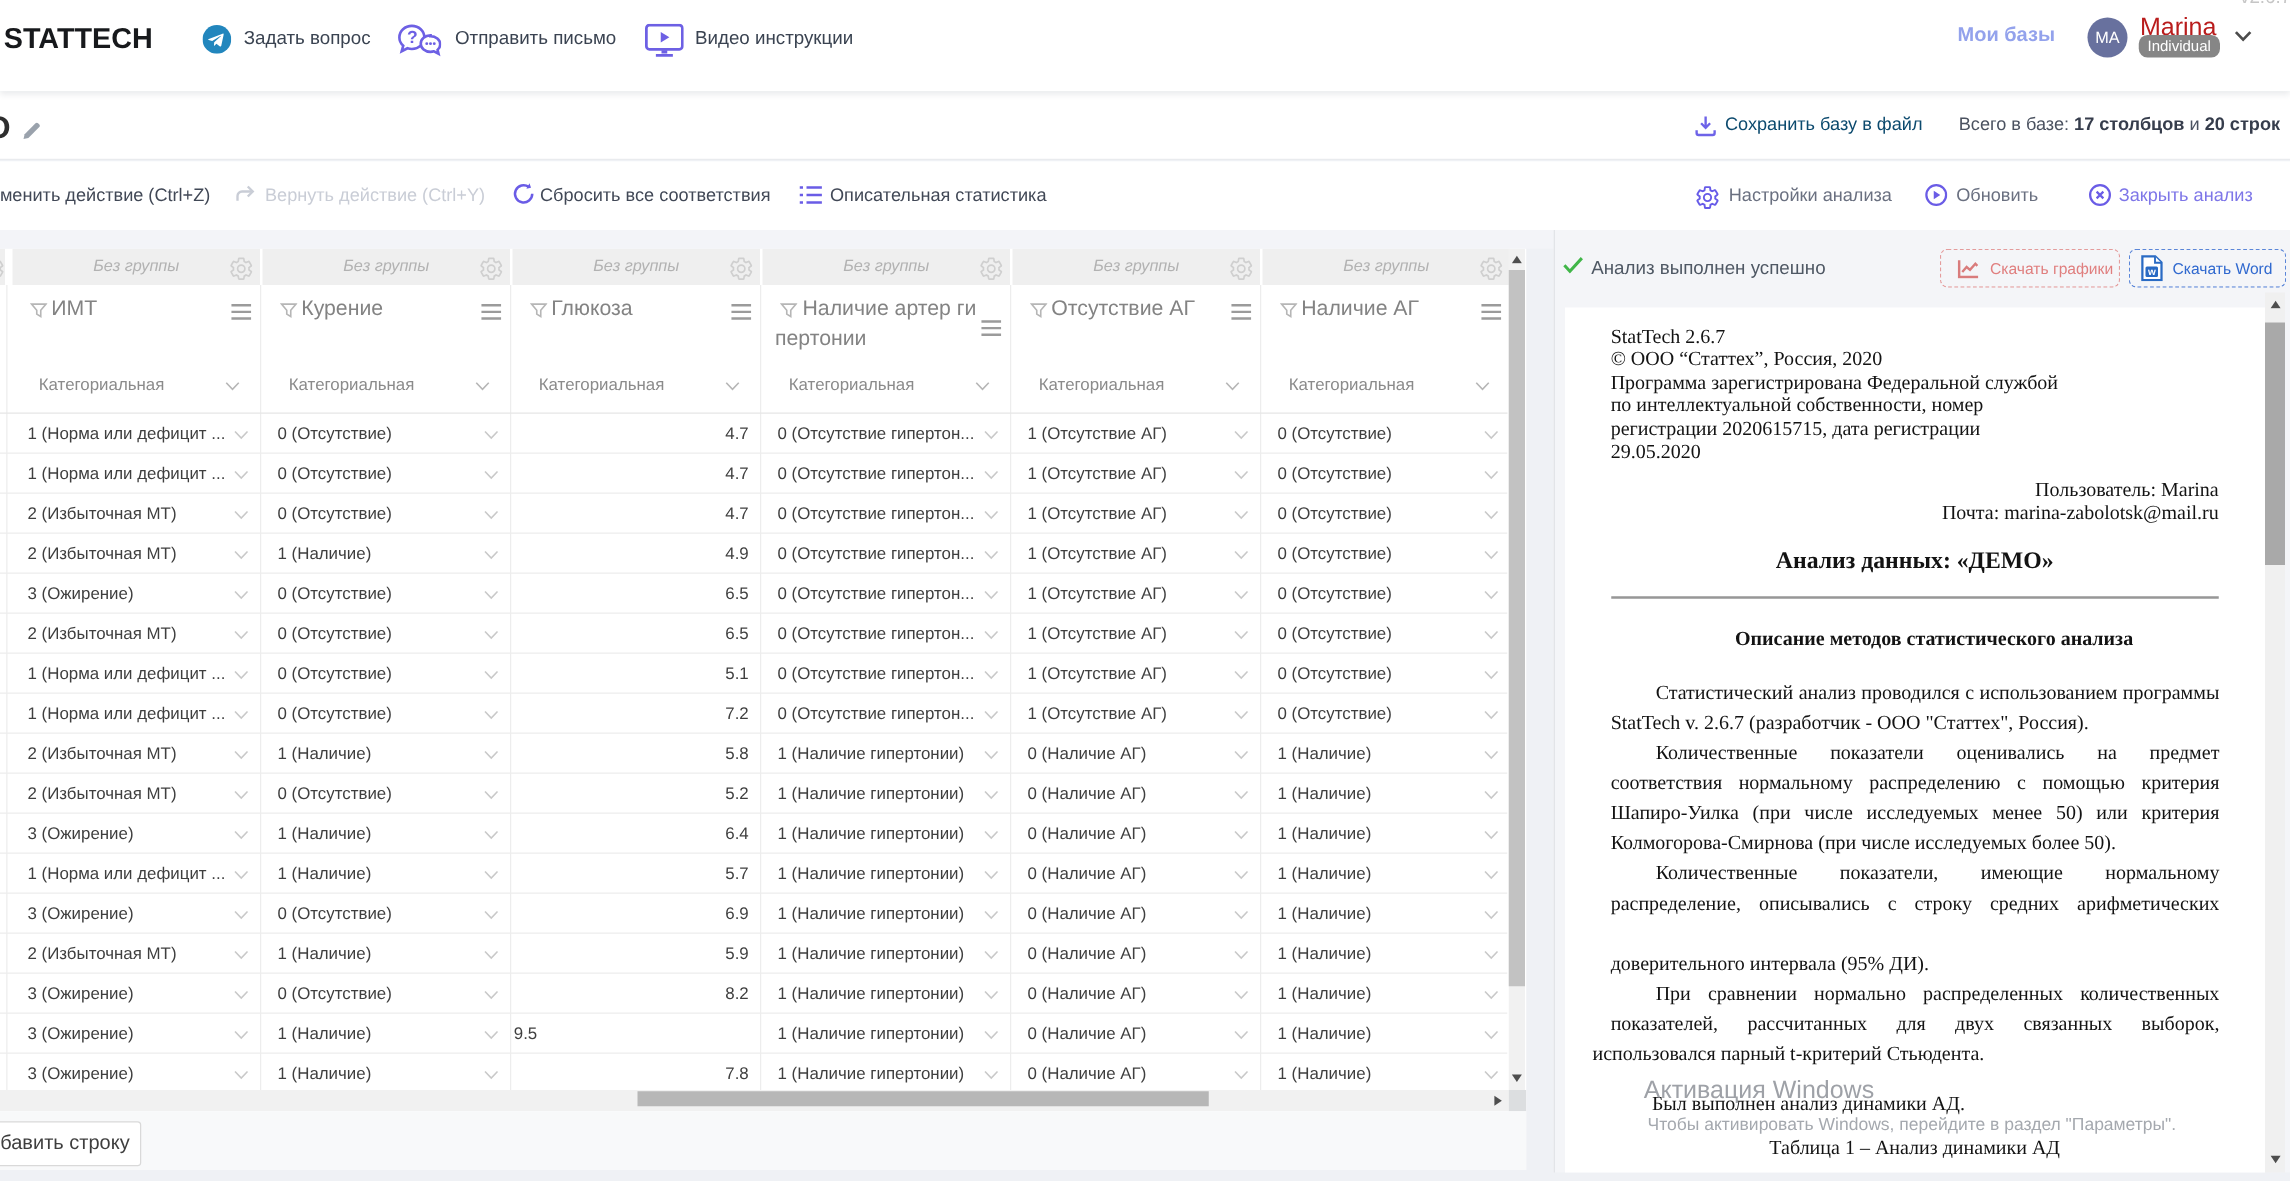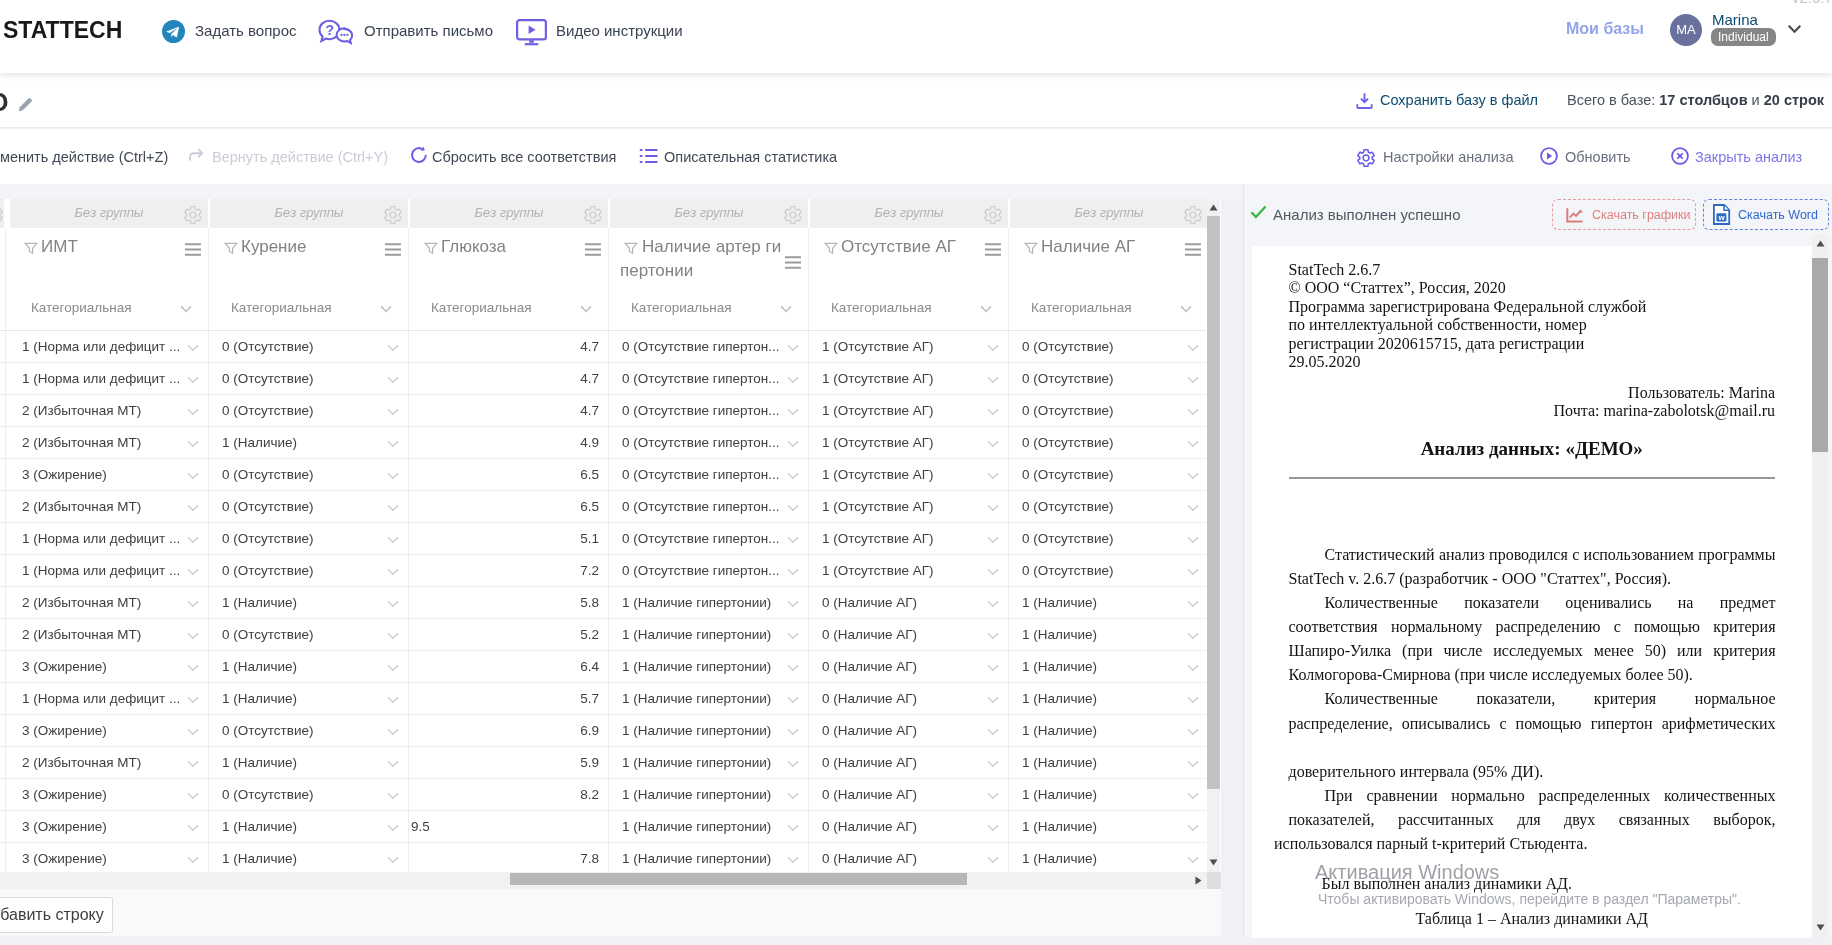--- a/index.html
+++ b/index.html
@@ -45,21 +45,21 @@
 <svg class="a" style="left:516px;top:19px" width="31" height="27" viewBox="0 0 31 27">
       <rect x="1.1" y="1.1" width="28.8" height="19.3" rx="2.4" fill="none" stroke="#6d60e4" stroke-width="2.2"></rect>
       <path d="M12.6 6.6l6.9 4.15-6.9 4.15z" fill="#6d60e4"></path>
       <rect x="13.2" y="21.2" width="4.6" height="2.6" fill="#6d60e4"></rect>
       <path d="M8.7 25.2h13.6" stroke="#6d60e4" stroke-width="2.2"></path>
     </svg>
 <div class="navt" style="left:556px;top:22px">Видео инструкции</div>
 <div class="a" style="left:1792px;top:-11px;font-size:15px;color:#c6c6c6">v2.6.7</div>
 <div class="a" style="left:1566px;top:20px;font-size:16px;font-weight:bold;color:#93a2ec">Мои базы</div>
 <div class="a" style="left:1670px;top:14px;width:32px;height:32px;border-radius:50%;background:#68719e;color:#fff;font-size:13px;text-align:center;line-height:32px">MA</div>
-<div class="a" style="left:1712px;top:11px;font-size:15px;color:#0c4a6e">Marina</div>
+<div class="a" style="left:1712px;top:11px;font-size:20px;color:#b91c1c">Marina</div>
 <div class="a" style="left:1711px;top:28px;background:#868686;border-radius:7px;color:#fff;font-size:12px;padding:1.5px 7px 2.5px">Individual</div>
 <svg class="a" style="left:1787px;top:24px" width="15" height="10" viewBox="0 0 15 10">
       <path d="M1.7 1.7l5.8 6 5.8-6" fill="none" stroke="#4c4c4c" stroke-width="2.2"></path>
     </svg>
 </div>
 <div class="bar" id="h2">
 <div class="a" style="left:-11px;top:15px;font-size:25px;font-weight:bold;color:#2e2e2e">О</div>
 <svg class="a" style="left:17px;top:23px" width="17" height="17" viewBox="0 0 17 17">
       <path d="M1.8 15.2l.9-3.9L11.4 2.6c.55-.55 1.5-.55 2.05 0l1 1c.55.55.55 1.5 0 2.05L5.7 14.3z" fill="#9aa2ac"></path>
     </svg>
@@ -630,28 +630,29 @@
         <rect x="4.4" y="9.2" width="10" height="8.3" rx="1.2" fill="#2a6bc4"></rect>
         <text x="6.4" y="16" font-size="8" font-weight="bold" fill="#fff" font-family="Liberation Sans,sans-serif">w</text>
       </svg>
       <span style="font-size:12.5px;color:#3069cf;margin-left:7px">Скачать Word</span>
     </div>
 <div id="doc">
 <div class="dt" style="left:36.5px;top:15px;line-height:18.4px">StatTech 2.6.7<br>© ООО “Статтех”, Россия, 2020<br>Программа зарегистрирована Федеральной службой<br>по интеллектуальной собственности, номер<br>регистрации 2020615715, дата регистрации<br>29.05.2020</div>
 <div class="dt" style="left:36.5px;top:191.5px;width:486.5px;line-height:22px;text-align:center;font-weight:bold;font-size:19px">Анализ данных: «ДЕМО»</div>
 <div class="dt" style="left:36.5px;top:137.5px;width:486.5px;line-height:18.4px;text-align:right">Пользователь: Marina<br>Почта: marina-zabolotsk@mail.ru</div>
 <div class="a" style="left:36.5px;top:231px;width:486.5px;height:2px;background:#979797"></div>
+<div class="dt" style="left:52px;top:257px;width:486.5px;line-height:18.4px;text-align:center;font-weight:bold">Описание методов статистического анализа</div>
 <div class="djl" style="top:300.1px;text-indent:36px;left:36.5px">Статистический анализ проводился с использованием программы</div>
 <div class="djl djend" style="top:324.2px;left:36.5px">StatTech v. 2.6.7 (разработчик - ООО "Статтех", Россия).</div>
 <div class="djl" style="top:348.2px;text-indent:36px;left:36.5px">Количественные показатели оценивались на предмет</div>
 <div class="djl" style="top:372.3px;left:36.5px">соответствия нормальному распределению с помощью критерия</div>
 <div class="djl" style="top:396.3px;left:36.5px">Шапиро-Уилка (при числе исследуемых менее 50) или критерия</div>
 <div class="djl djend" style="top:420.4px;left:36.5px">Колмогорова-Смирнова (при числе исследуемых более 50).</div>
-<div class="djl" style="top:444.4px;text-indent:36px;left:36.5px">Количественные показатели, критерия нормальное</div>
-<div class="djl" style="top:468.5px;left:36.5px">распределение, описывались с помощью гипертон арифметических</div>
+<div class="djl" style="top:444.4px;text-indent:36px;left:36.5px">Количественные показатели, имеющие нормальному</div>
+<div class="djl" style="top:468.5px;left:36.5px">распределение, описывались с строку средних арифметических</div>
 <div class="djl djend" style="top:516.6px;left:36.5px">доверительного интервала (95% ДИ).</div>
 <div class="djl" style="top:540.6px;text-indent:36px;left:36.5px">При сравнении нормально распределенных количественных</div>
 <div class="djl" style="top:564.6px;left:36.5px">показателей, рассчитанных для двух связанных выборок,</div>
 <div class="djl djend" style="top:588.7px;left:22px">использовался парный t-критерий Стьюдента.</div>
 <div class="dt" style="left:36.5px;top:629px;text-indent:33px">Был выполнен анализ динамики АД.</div>
 <div class="dt" style="left:36.5px;top:664px;width:486.5px;text-align:center">Таблица 1 – Анализ динамики АД</div>
 <div class="a" style="left:63px;top:615px;font-size:20px;color:rgba(125,130,137,.75);white-space:nowrap">Активация Windows</div>
 <div class="a" style="left:66px;top:645px;font-size:14px;color:rgba(148,153,160,.85);white-space:nowrap">Чтобы активировать Windows, перейдите в раздел "Параметры".</div>
 </div>
 <div class="a" style="left:568px;top:50px;width:16px;height:704px;background:#f0f0f0"></div>

